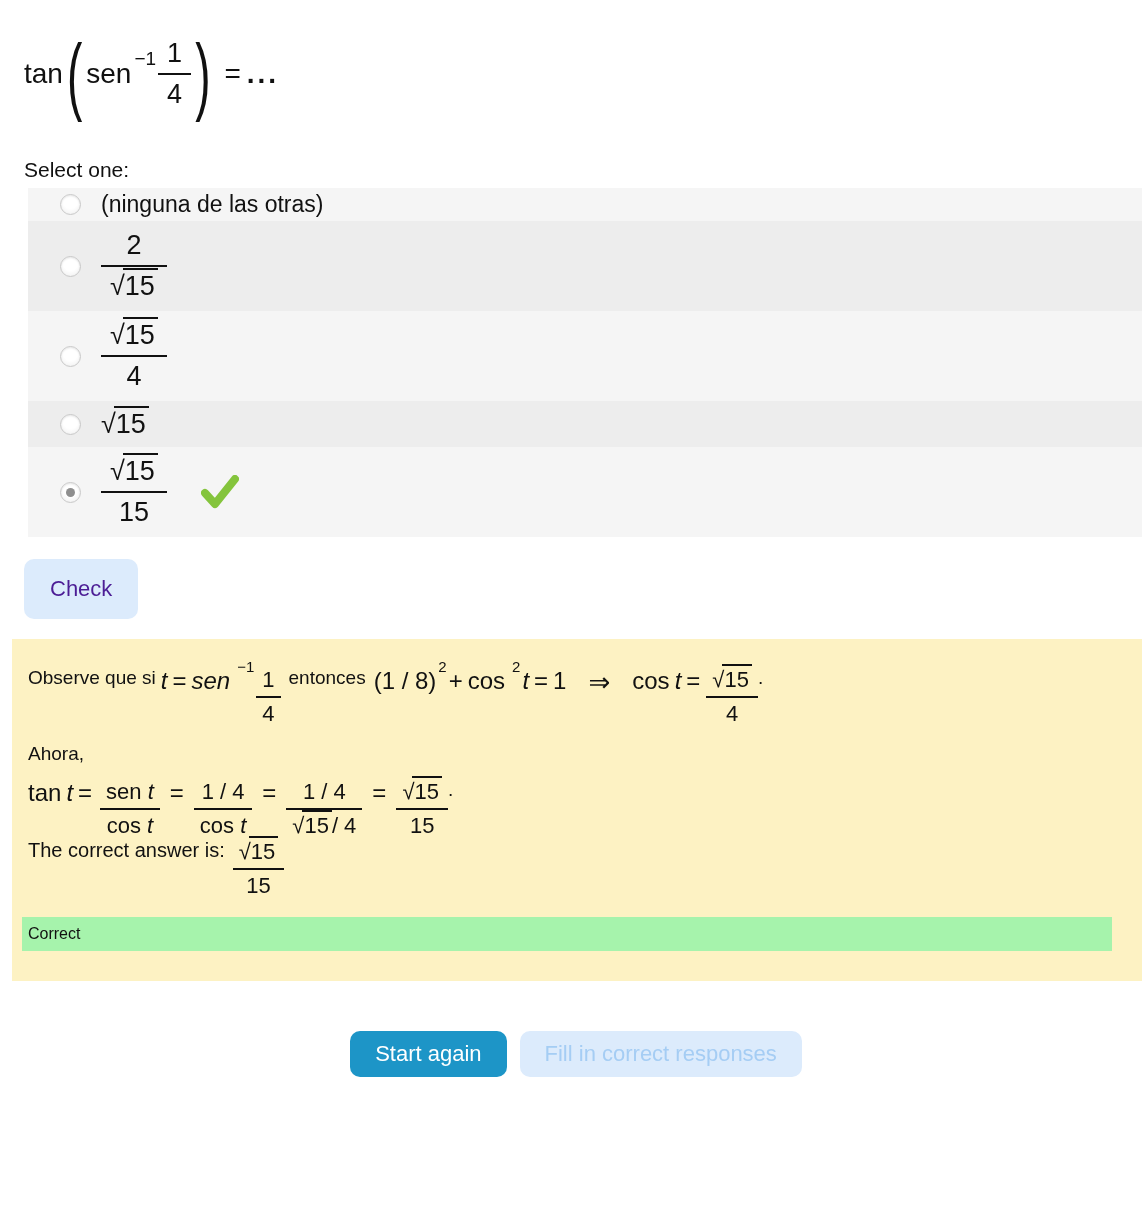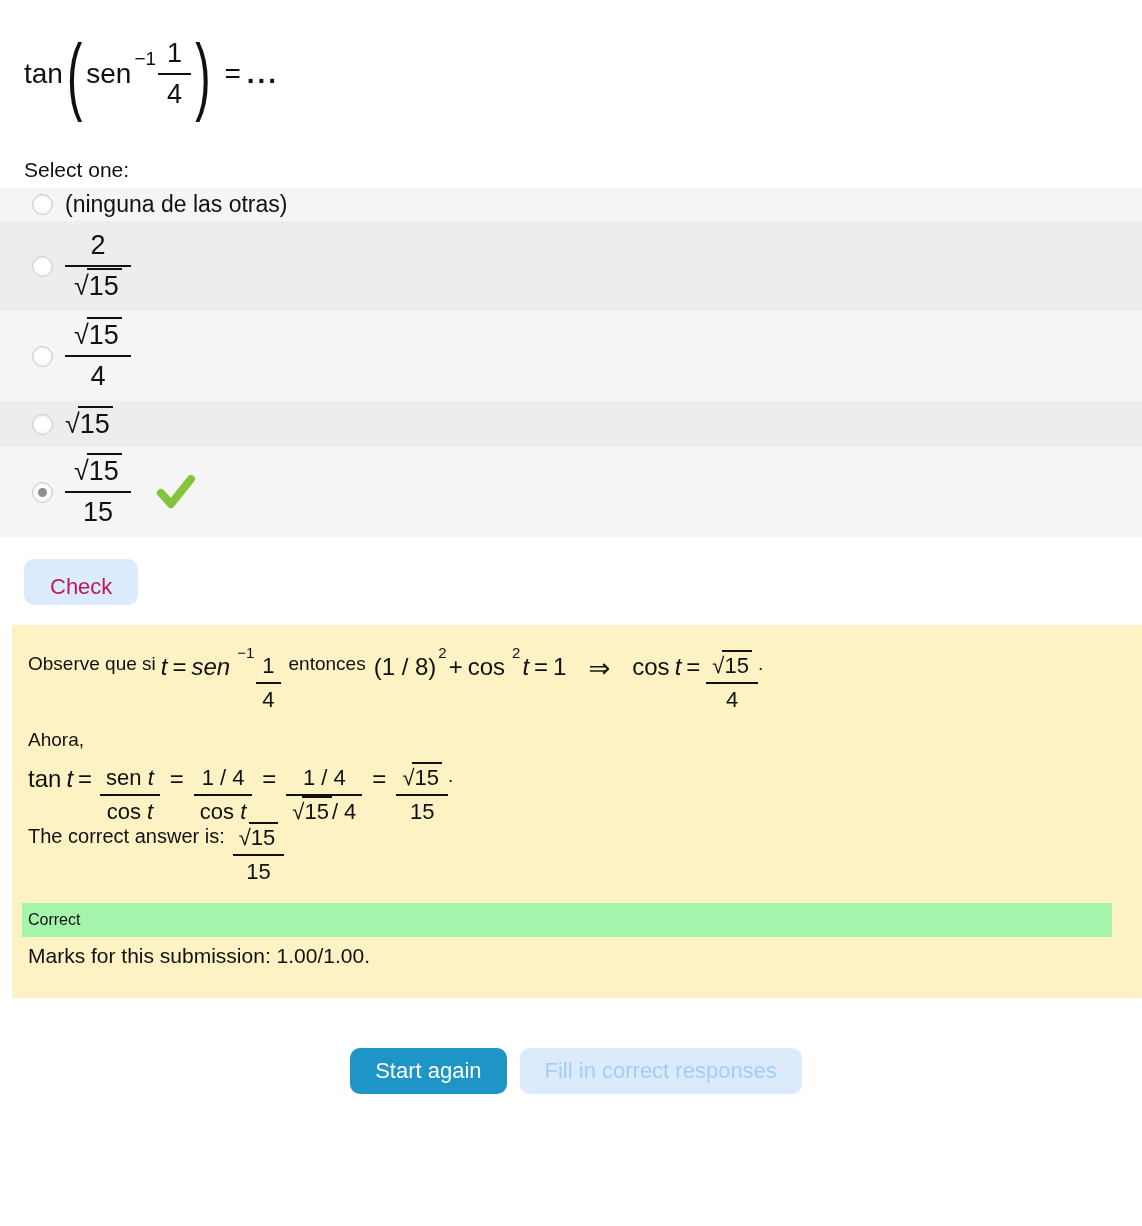--- a/index.html
+++ b/index.html
@@ -20,35 +20,35 @@
   
   .frac { display:inline-block; text-align:center; vertical-align:middle; }
   .frac .fn { display:block; border-bottom:2px solid #111; padding:1px 9px 4px; }
   .frac .fd { display:block; padding:4px 9px 1px; }
   .sqrt { white-space:nowrap; }
   .sqrt .rs { letter-spacing:-2px; }
   .sqrt .rv { border-top:2px solid #111; padding:1px 3px 0 2px; }
 
   
   .select-prompt { margin:38px 0 6px 24px; font-size:21px; }
-  .opt-row { display:flex; align-items:center; padding-left:32px; gap:12px; font-size:27px; }
+  .opt-row { display:flex; align-items:center; padding-left:32px; gap:20px; font-size:27px;margin-left:28px; }
   .opt-row.light { background:#f5f5f5; }
   .opt-row.dark  { background:#ededed; }
   .h33 { height:33px; } .h46 { height:46px; } .h90 { height:90px; }
   .opt-label { font-size:23px; }
   .radio { width:21px; height:21px; border:1px solid #c9c9c9; border-radius:50%;
            background:radial-gradient(circle at 50% 35%, #ffffff 45%, #ededed);
            box-shadow:inset 0 1px 2px rgba(0,0,0,.10); flex:0 0 auto; }
   .radio.sel::after { content:""; display:block; width:9px; height:9px; margin:5px auto 0;
                       background:#8f8f8f; border-radius:50%; }
   .check-icon { margin-left:14px; display:inline-flex; }
 
   
-  .check-btn { margin:22px 0 0 24px; height:46px; padding:15px 26px;
-               background:#dcebfc; color:#be185d; border:none; border-radius:10px;
+  .check-btn { margin:22px 0 0 24px; height:60px; padding:15px 26px;
+               background:#dcebfc; color:#4c1d95; border:none; border-radius:10px;
                font-size:22px; font-family:inherit; }
 
   
   .feedback { margin:20px 0 0 12px; width:1130px; background:#fdf2c3; padding:28px 16px 30px; }
   .fb-row { display:flex; flex-wrap:nowrap; }
   .plain { font-size:19px; }
   .m { font-size:24px; }
   .it { font-style:italic; }
   .msup { font-size:15px; position:relative; top:-9px; margin:0 2px; }
   .mfrac { font-size:22px; }
@@ -200,21 +200,20 @@
 
   <div class="fb-row fb-answer">
     <span style="font-size:20px; margin-right:8px">The correct answer is:</span>
     <span class="frac mfrac">
       <span class="fn"><span class="sqrt"><span class="rs">√</span><span class="rv">15</span></span></span>
       <span class="fd">15</span>
     </span>
   </div>
 
   <div class="banner">Correct</div>
-  <div class="marks">Marks for this submission: 1.00/1.00.</div>
 
 </div>
 
 
 <div class="actions">
   <button class="btn btn-primary">Start again</button>
   <button class="btn btn-disabled">Fill in correct responses</button>
 </div>
 
 

